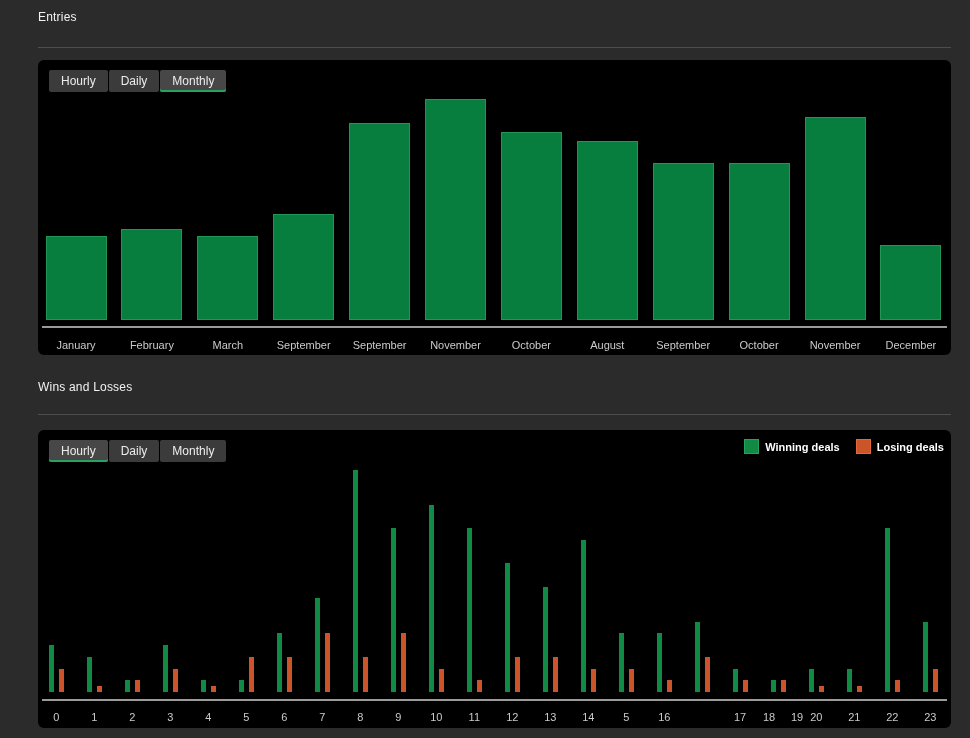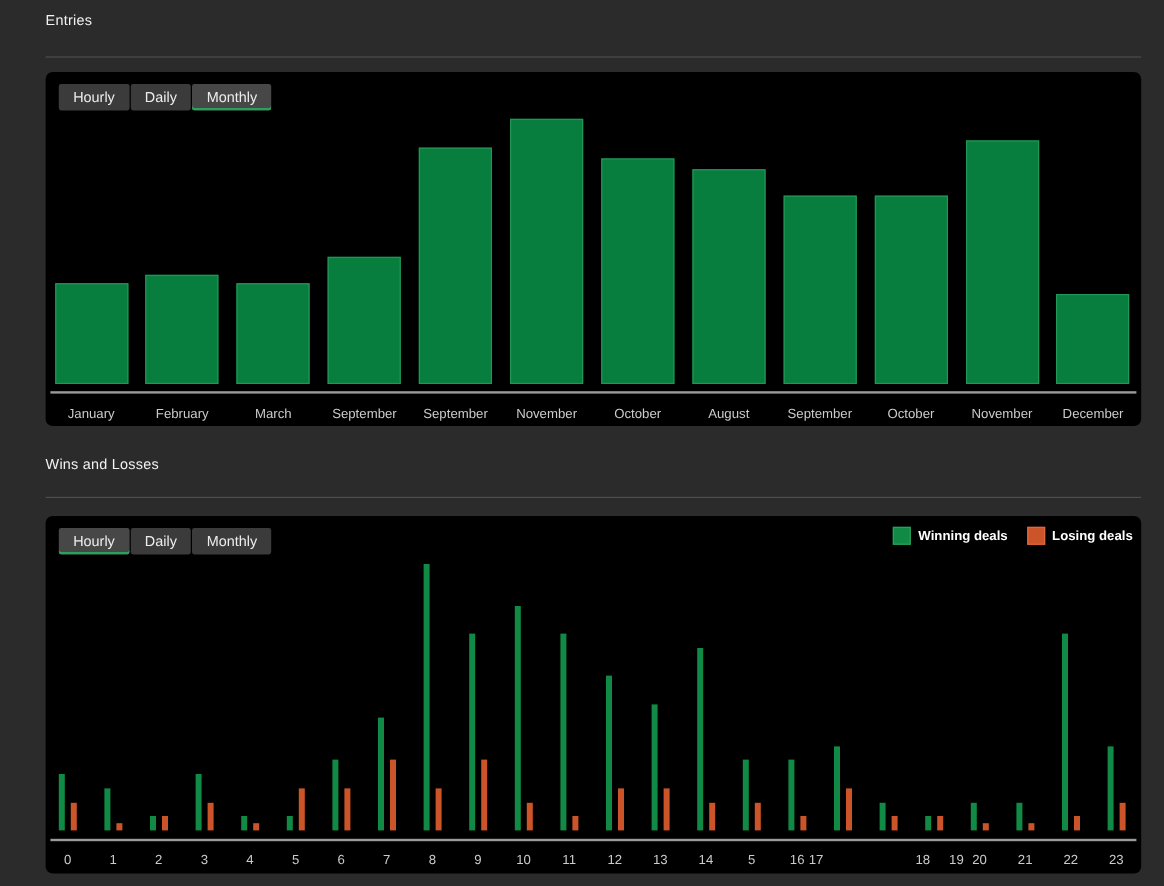--- a/index.html
+++ b/index.html
@@ -142,21 +142,21 @@
       <div class="bar" style="left: 515px; width: 5px; top: 227px; height: 35px; background: rgb(203, 84, 41);"></div>
       <div class="x-label" style="left: 510.3px; top: 281px; color: rgb(203, 203, 203);">14</div>
       <div class="bar" style="left: 543px; width: 5px; top: 110px; height: 152px; background: rgb(16, 138, 68);"></div>
       <div class="bar" style="left: 553px; width: 5px; top: 239px; height: 23px; background: rgb(203, 84, 41);"></div>
       <div class="x-label" style="left: 548.3px; top: 281px; color: rgb(203, 203, 203);">5</div>
       <div class="bar" style="left: 581px; width: 5px; top: 203px; height: 59px; background: rgb(16, 138, 68);"></div>
       <div class="bar" style="left: 591px; width: 5px; top: 239px; height: 23px; background: rgb(203, 84, 41);"></div>
       <div class="x-label" style="left: 586.3px; top: 281px; color: rgb(203, 203, 203);">16</div>
       <div class="bar" style="left: 619px; width: 5px; top: 203px; height: 59px; background: rgb(16, 138, 68);"></div>
       <div class="bar" style="left: 629px; width: 5px; top: 250px; height: 12px; background: rgb(203, 84, 41);"></div>
-      <div class="x-label" style="left: 602px; top: 281px; color: rgb(203, 203, 203);">17</div>
+      <div class="x-label" style="left: 662px; top: 281px; color: rgb(203, 203, 203);">17</div>
       <div class="bar" style="left: 657px; width: 5px; top: 192px; height: 70px; background: rgb(16, 138, 68);"></div>
       <div class="bar" style="left: 667px; width: 5px; top: 227px; height: 35px; background: rgb(203, 84, 41);"></div>
       <div class="x-label" style="left: 691px; top: 281px; color: rgb(203, 203, 203);">18</div>
       <div class="bar" style="left: 695px; width: 5px; top: 239px; height: 23px; background: rgb(16, 138, 68);"></div>
       <div class="bar" style="left: 705px; width: 5px; top: 250px; height: 12px; background: rgb(203, 84, 41);"></div>
       <div class="x-label" style="left: 719px; top: 281px; color: rgb(203, 203, 203);">19</div>
       <div class="bar" style="left: 733px; width: 5px; top: 250px; height: 12px; background: rgb(16, 138, 68);"></div>
       <div class="bar" style="left: 743px; width: 5px; top: 250px; height: 12px; background: rgb(203, 84, 41);"></div>
       <div class="x-label" style="left: 738.3px; top: 281px; color: rgb(203, 203, 203);">20</div>
       <div class="bar" style="left: 771px; width: 5px; top: 239px; height: 23px; background: rgb(16, 138, 68);"></div>

